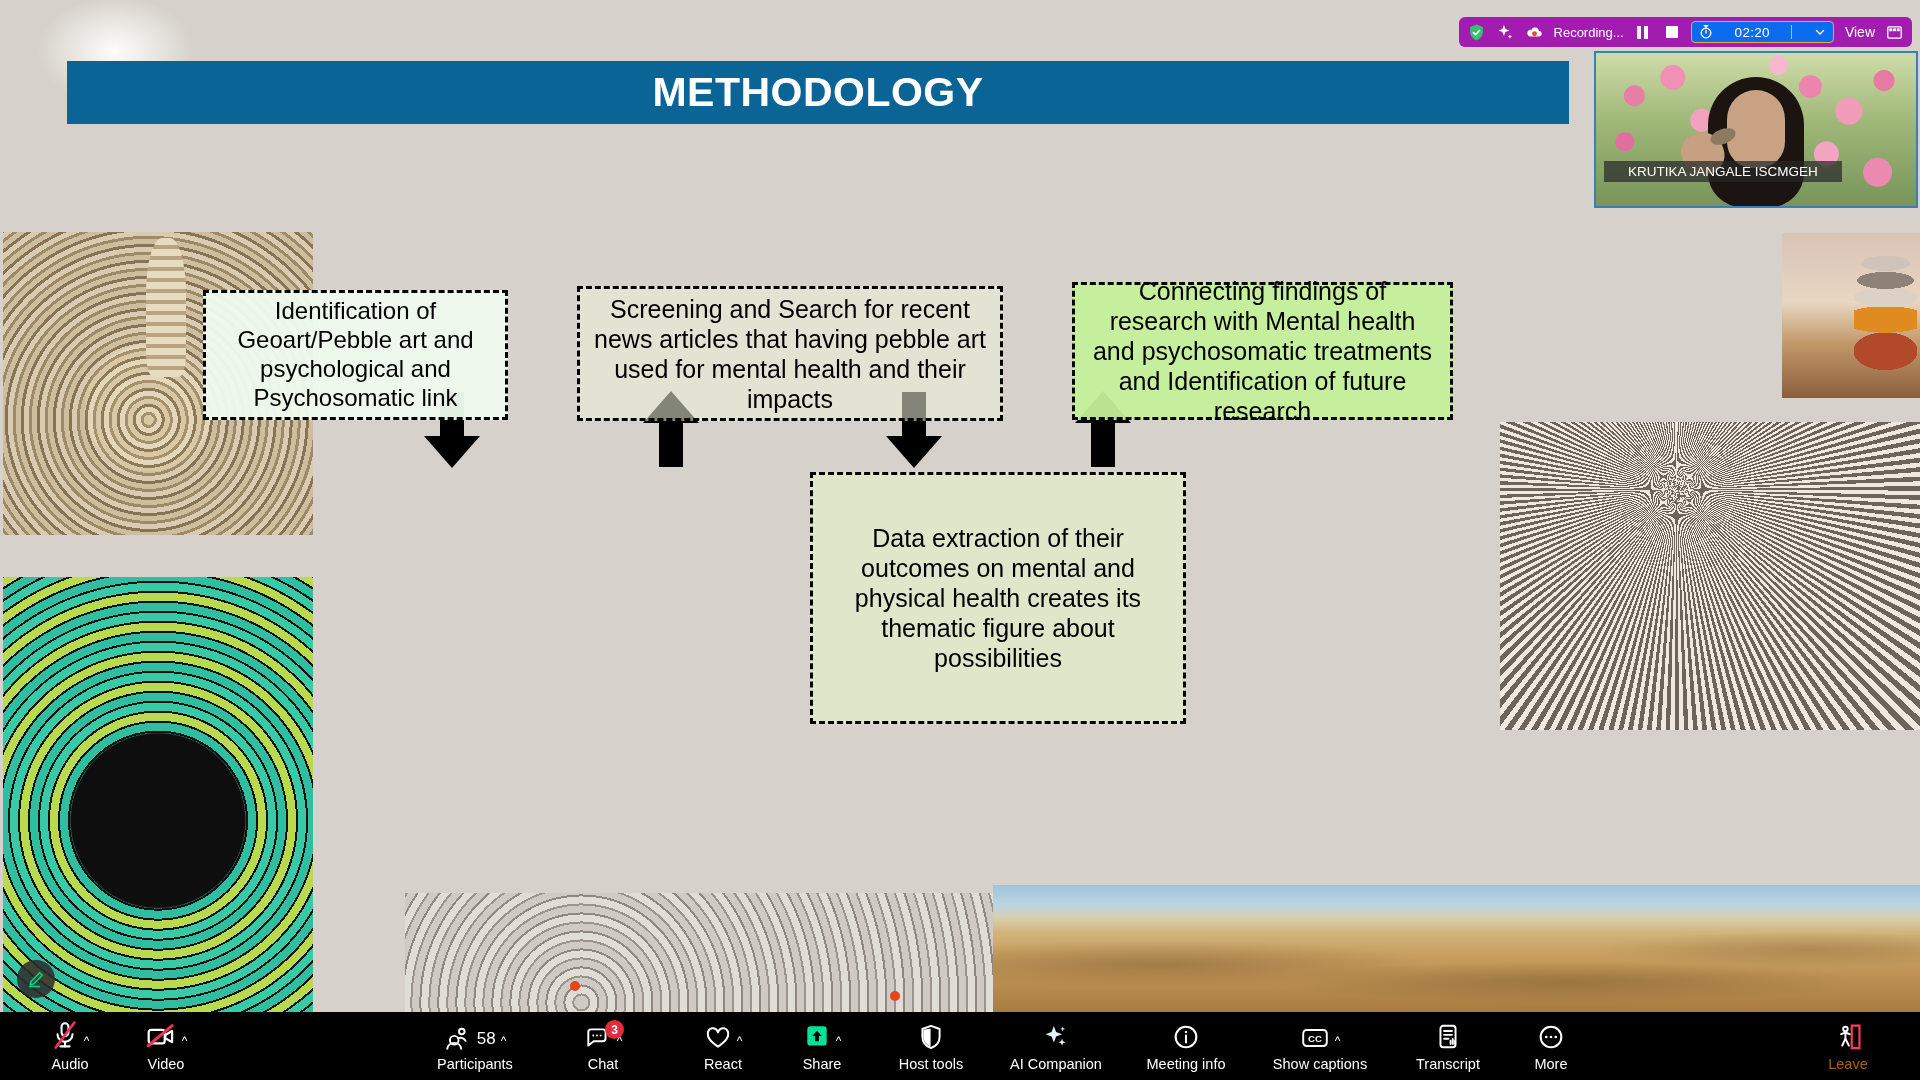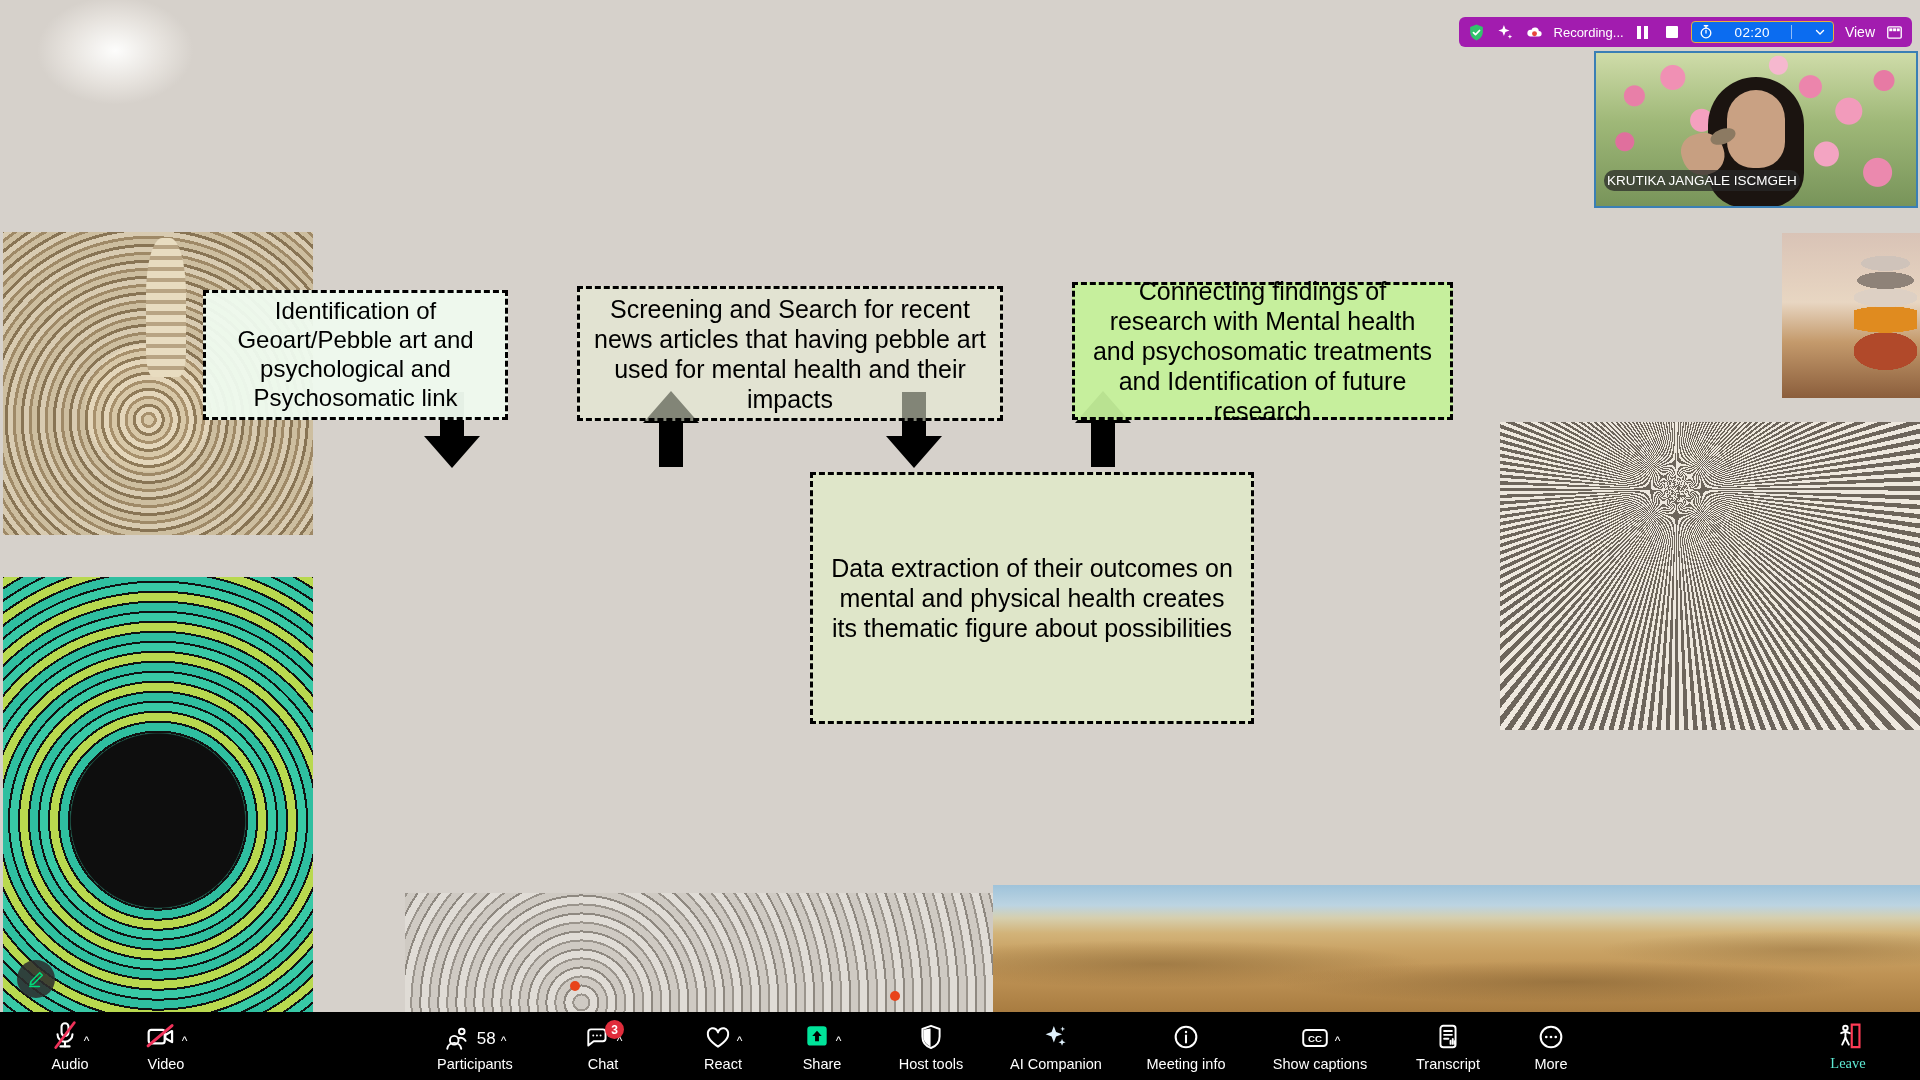--- a/index.html
+++ b/index.html
@@ -197,21 +197,21 @@
     border: 3px dashed #000;
     font-size: 25px;
   }
   #box-review {
     left: 356px; top: 466px; width: 377px; height: 256px;
     background: rgba(205,243,205,0.92);
     border: 3px dashed #1f3864;
     font-size: 25px;
   }
   #box-extraction {
-    left: 810px; top: 472px; width: 444px; height: 252px;
+    left: 810px; top: 472px; width: 376px; height: 252px;
     background: rgba(226,240,200,0.70);
     border: 3px dashed #000;
     font-size: 25px;
   }
 
   
   .arrow { position: absolute; width: 56px; height: 76px; }
   .arrow .shaft { position: absolute; left: 16px; width: 24px; background: #000; }
   .arrow .head  { position: absolute; left: 0; width: 0; height: 0; }
 
@@ -311,24 +311,24 @@
     background: #c79f81; border-radius: 40% 48% 45% 50%;
     transform: rotate(-18deg);
   }
   #self-video .sv-pebble {
     position: absolute; left: 6px; top: 52px;
     width: 26px; height: 15px;
     background: #8c7a62; border-radius: 50%;
     transform: rotate(-20deg);
   }
   #self-video .sv-name {
-    position: absolute; left: 8px; bottom: 15px;
+    position: absolute; left: 8px; bottom: 24px;
     background: rgba(40,40,40,0.72);
     color: #fff; font-size: 13.5px;
-    padding: 3px 3px; border-radius: 10px;
+    padding: 3px 24px; border-radius: 0;
     white-space: nowrap;
   }
 
   
   #bottom-bar {
     position: absolute; left: 0; top: 1012px;
     width: 1920px; height: 68px;
     background: #000000;
     display: flex; align-items: center;
     z-index: 50;
@@ -345,41 +345,44 @@
   .tb-caret { font-size: 12px; color: #ffffff; line-height: 1; padding-bottom: 4px; }
   .tb-count { font-size: 17px; color: #ffffff; padding-bottom: 2px; }
   .tb-badge {
     position: absolute; top: 8px; left: 50%; margin-left: 2px;
     background: #e02d3c; color: #fff;
     font-size: 12px; font-weight: bold;
     min-width: 19px; height: 19px; border-radius: 10px;
     display: flex; align-items: center; justify-content: center;
     padding: 0 4px;
   }
-  #tb-leave .tb-label { color: #5eead4; font-family: Liberation Serif, serif; }
+  #tb-leave .tb-label { color: #a16207; }
 
   .tb-spacer { flex: 1 1 auto; }
 
   svg { display: block; }
 </style>
 </head>
 <body>
 
 <div id="app">
 
   <div id="slide">
     <div id="slide-bg"></div>
 
     <div class="photo" id="photo-mandala-cairn"></div>
     <div class="photo" id="photo-painted-stone"></div>
     <div class="photo" id="photo-pebble-flowers"></div>
     <div class="photo" id="photo-desert"></div>
     <div class="photo" id="photo-zen-stack"></div>
     <div class="photo" id="photo-spiral-fan"></div>
 
+    <div id="title-banner">
+      <span class="title-text">METHODOLOGY</span>
+    </div>
 
     <div class="arrow down" id="arrow-1">
       <div class="shaft"></div>
       <div class="head"></div>
     </div>
     <div class="arrow up" id="arrow-2">
       <div class="shaft"></div>
       <div class="head"></div>
     </div>
     <div class="arrow down" id="arrow-3">

